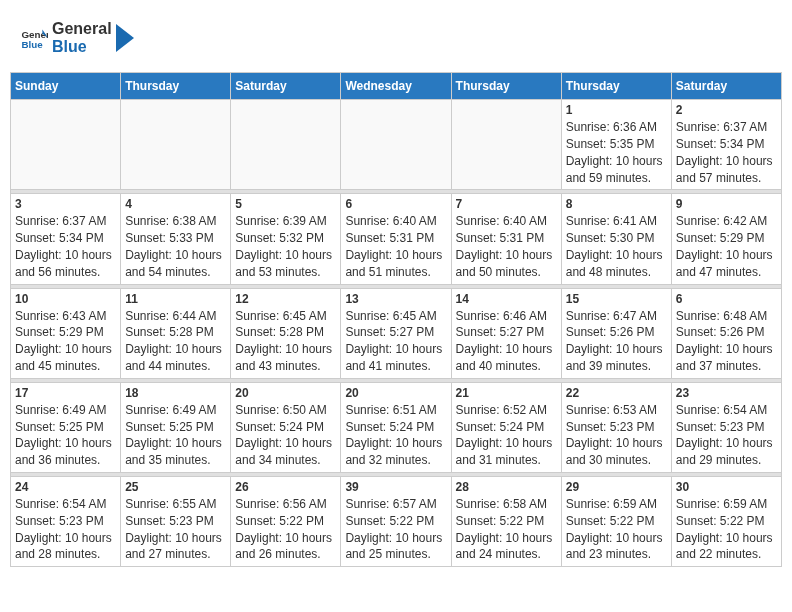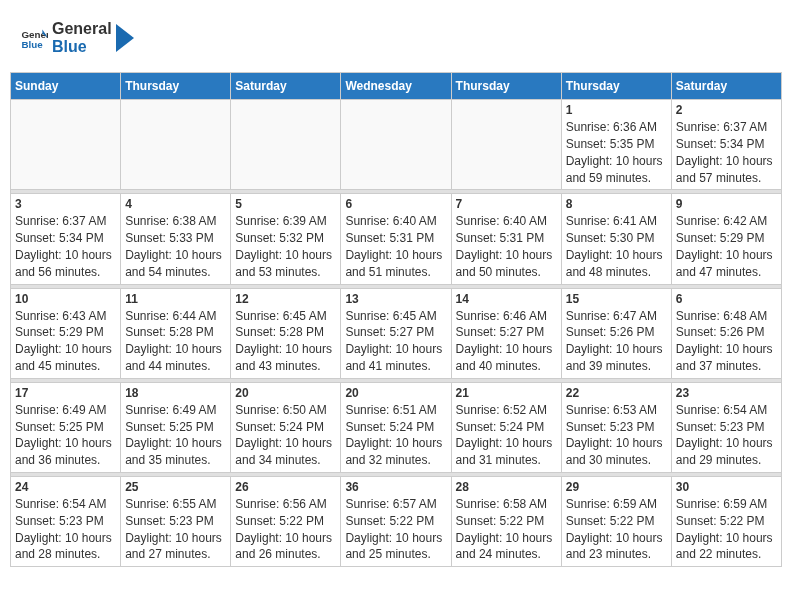--- a/index.html
+++ b/index.html
@@ -238,21 +238,21 @@
         </td>
         <td>
           <span class="day-num">25</span>
           <div class="day-info">Sunrise: 6:55 AM<br>Sunset: 5:23 PM<br>Daylight: 10 hours and 27 minutes.</div>
         </td>
         <td>
           <span class="day-num">26</span>
           <div class="day-info">Sunrise: 6:56 AM<br>Sunset: 5:22 PM<br>Daylight: 10 hours and 26 minutes.</div>
         </td>
         <td>
-          <span class="day-num">36</span>
+          <span class="day-num">39</span>
           <div class="day-info">Sunrise: 6:57 AM<br>Sunset: 5:22 PM<br>Daylight: 10 hours and 25 minutes.</div>
         </td>
         <td>
           <span class="day-num">28</span>
           <div class="day-info">Sunrise: 6:58 AM<br>Sunset: 5:22 PM<br>Daylight: 10 hours and 24 minutes.</div>
         </td>
         <td>
           <span class="day-num">29</span>
           <div class="day-info">Sunrise: 6:59 AM<br>Sunset: 5:22 PM<br>Daylight: 10 hours and 23 minutes.</div>
         </td>

